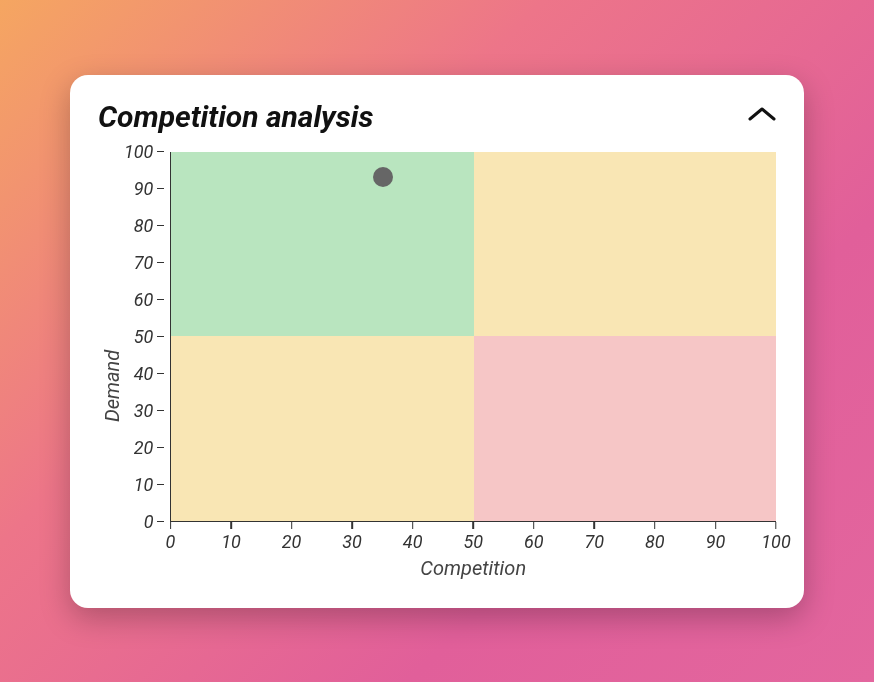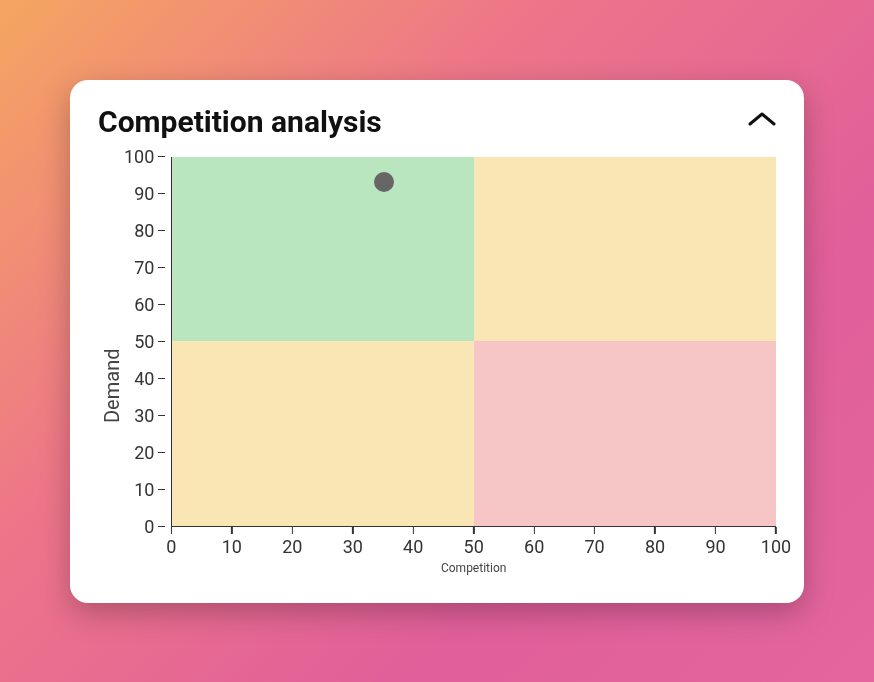--- a/index.html
+++ b/index.html
@@ -12,20 +12,21 @@
     align-items: center;
     justify-content: center;
     padding: 50px;
   }
   .card {
     background: #ffffff;
     border-radius: 18px;
     width: 734px;
     padding: 24px 28px 28px 28px;
     box-shadow: 0 10px 30px rgba(0,0,0,0.25);
+    font-style: italic;
   }
   .card-header {
     display: flex;
     align-items: center;
     justify-content: space-between;
     margin-bottom: 18px;
   }
   .card-title {
     font-size: 30px;
     font-weight: 700;
@@ -118,21 +119,21 @@
     align-items: center;
     gap: 2px;
   }
   .x-tick-mark {
     width: 1.5px;
     height: 7px;
     background: #333;
   }
   .x-axis-label {
     text-align: center;
-    font-size: 12px;
+    font-size: 20px;
     color: #444;
     margin-top: 4px;
   }
 </style>
 </head>
 <body>
 
 <div class="card">
   <div class="card-header">
     <div class="card-title">Competition analysis</div>

